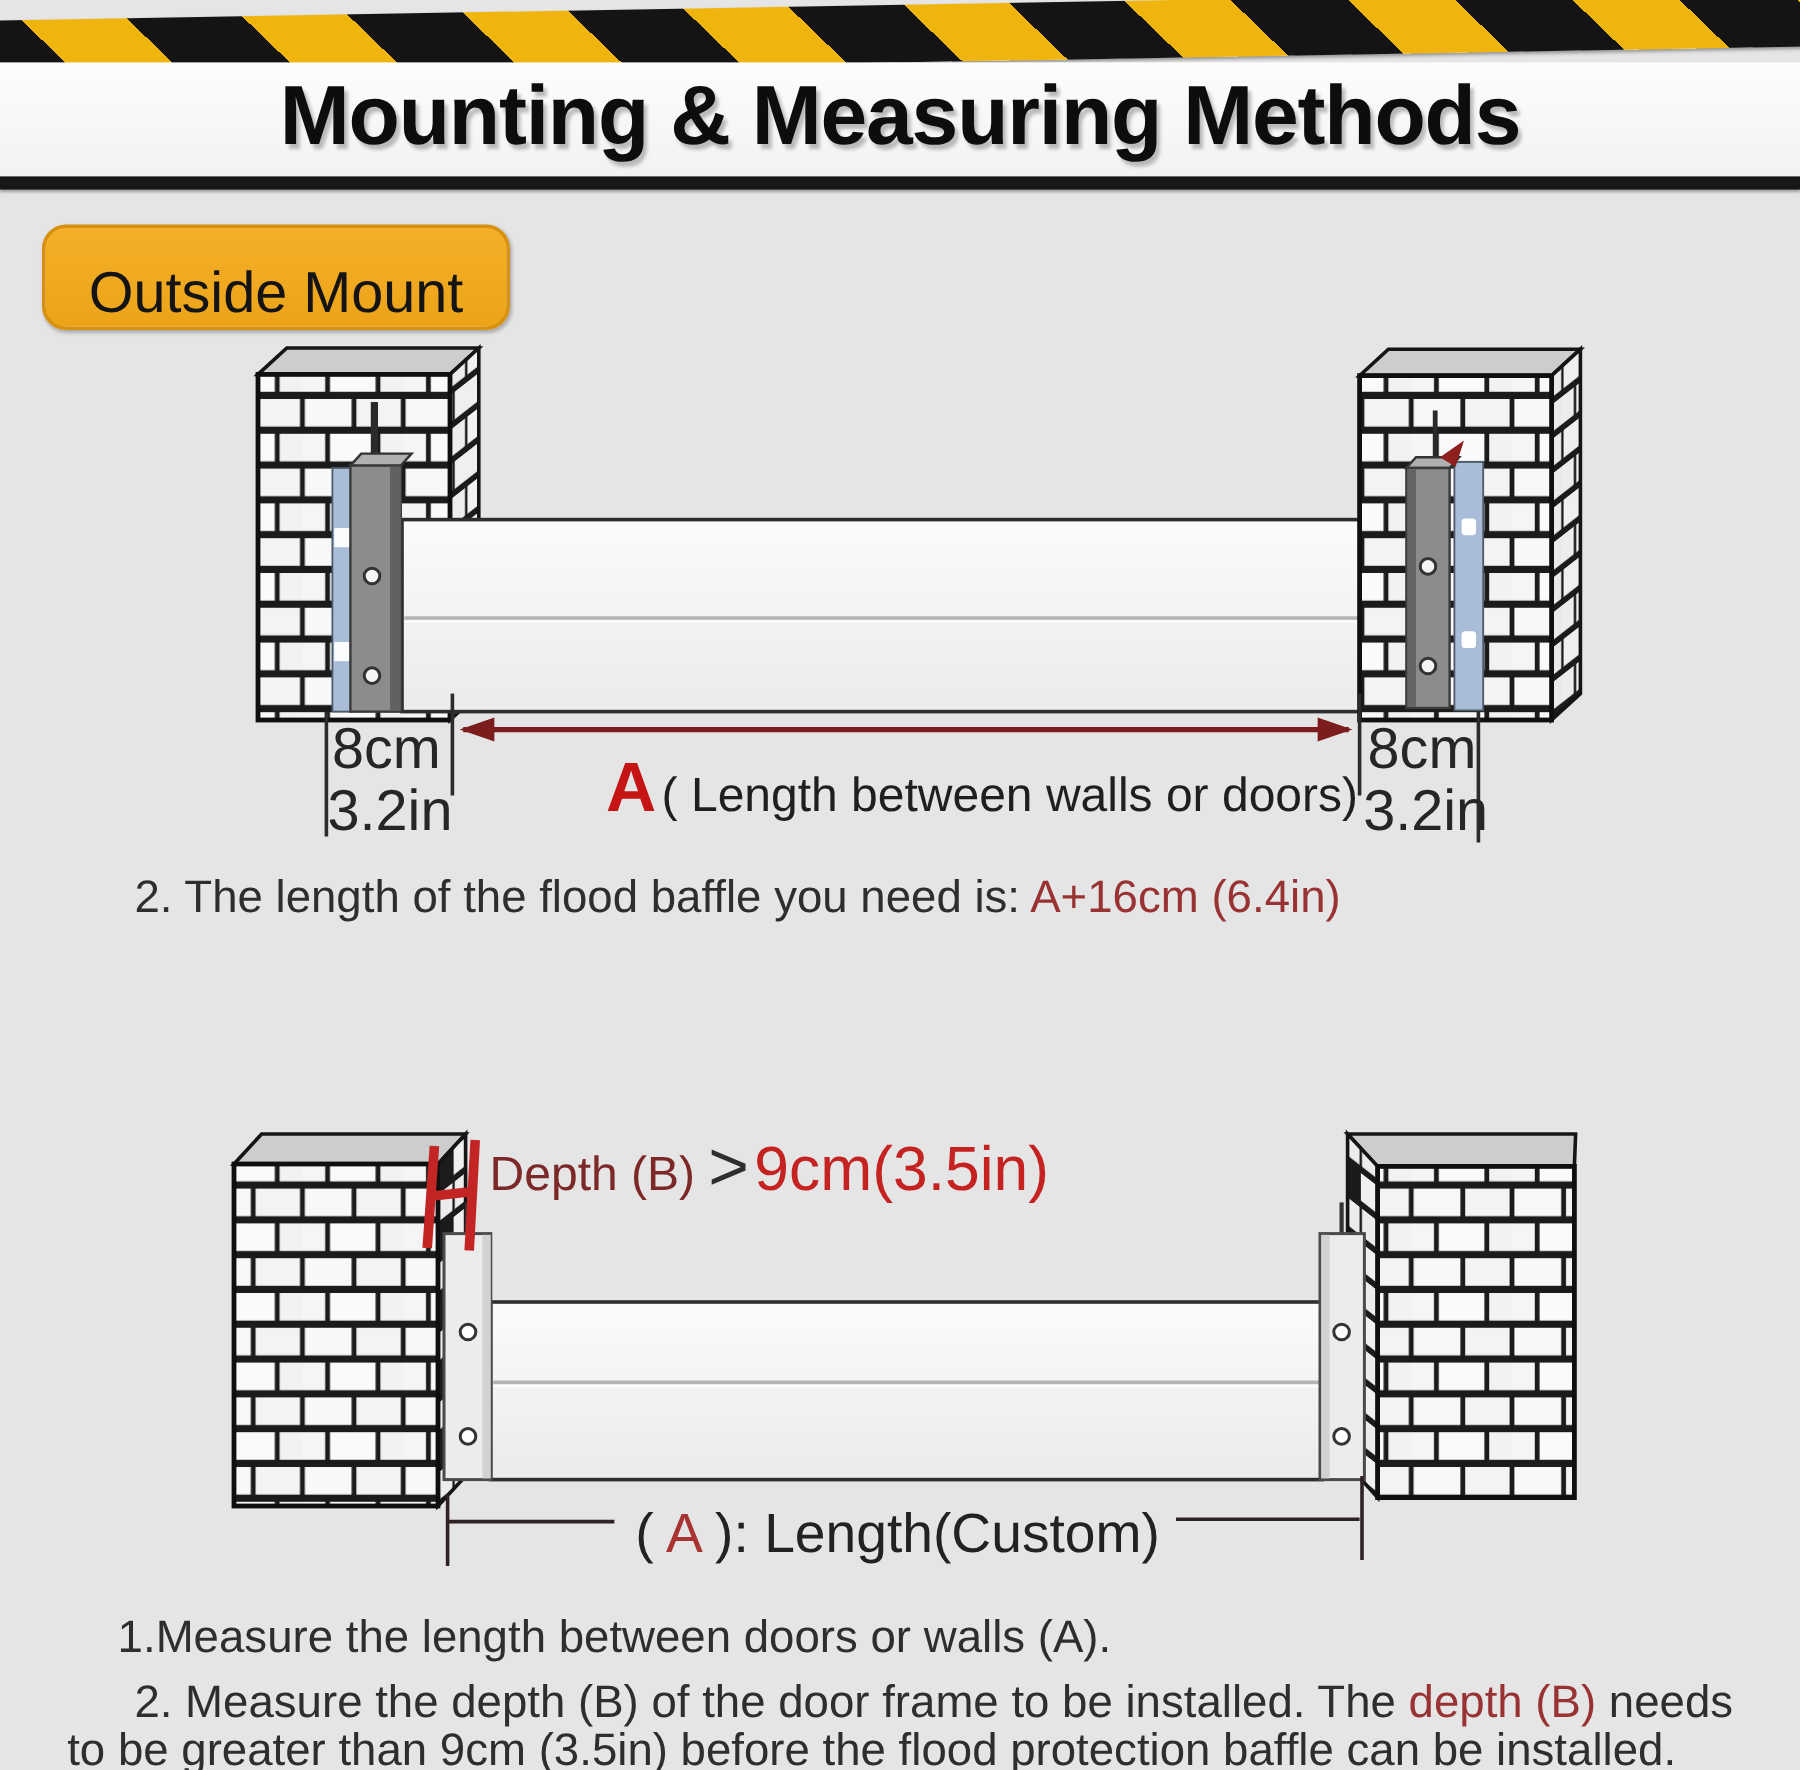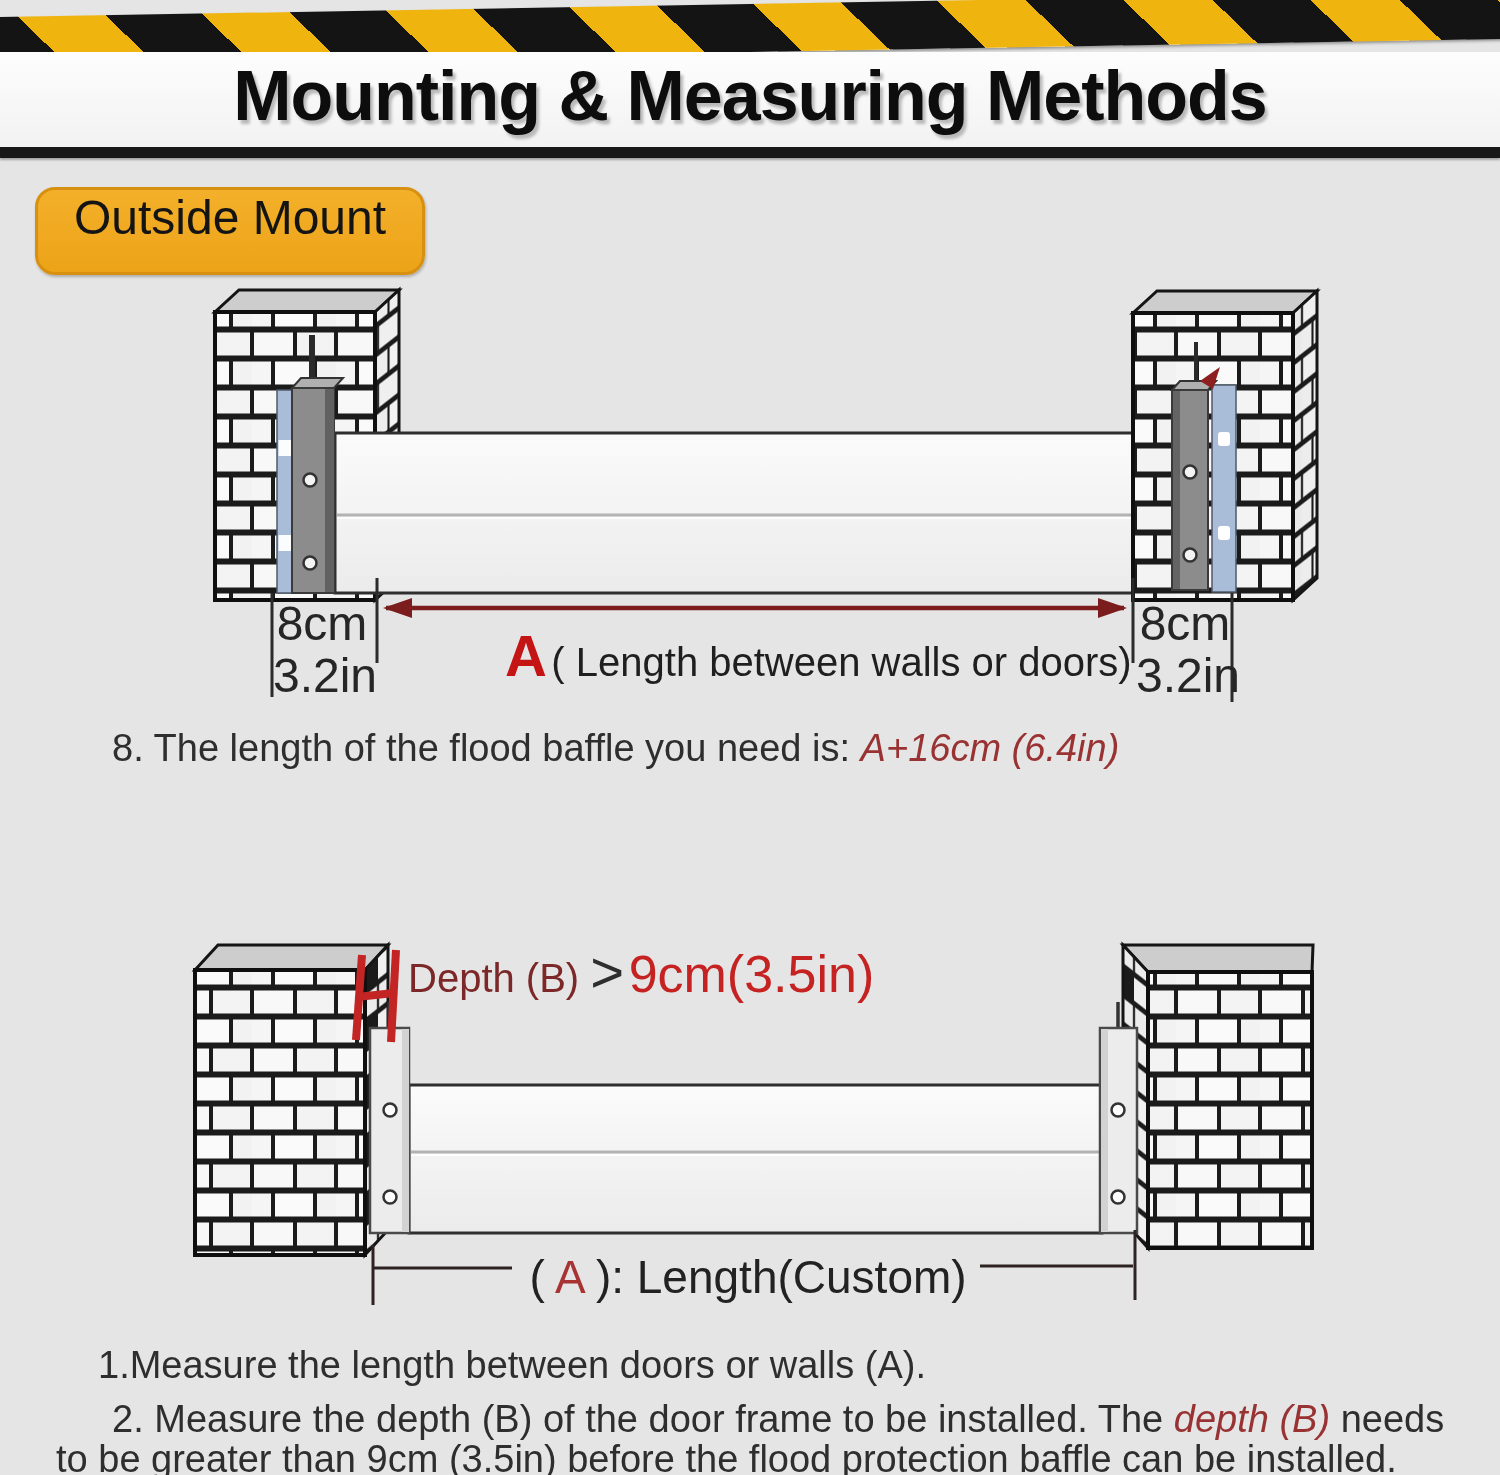--- a/index.html
+++ b/index.html
@@ -11,28 +11,28 @@
     background:repeating-linear-gradient(45deg,#141414 0 68px,#f0b40e 68px 130px);
     box-shadow:0 2px 3px rgba(0,0,0,.35);}
   .title-strip{left:0;top:52px;width:1500px;height:95px;
     background:linear-gradient(180deg,#fdfdfd,#f2f2f2);}
   .page-title{left:0;top:56px;width:1500px;text-align:center;font-size:70px;font-weight:700;
     letter-spacing:-1px;color:#0d0d0d;text-shadow:3px 4px 3px #b9b9b9;}
   .black-bar{left:0;top:147px;width:1500px;height:11px;background:#171717;
     box-shadow:0 2px 2px rgba(0,0,0,.3);}
   
   .section-label{width:384px;height:82px;border-radius:20px;border:3px solid #d89010;
-    background:linear-gradient(180deg,#f4b02a,#eca318);display:flex;align-items:flex-start;
+    background:linear-gradient(180deg,#f4b02a,#eca318);display:flex;align-items:flex-end;
     justify-content:center;font-size:48px;color:#141414;box-shadow:1px 2px 3px rgba(0,0,0,.25);}
   .label-outside{left:35px;top:187px;}
   .label-inside{left:35px;top:838px;}
   
   .steps{color:#2e2e2e;font-size:38px;line-height:50px;white-space:nowrap;}
   .maroon{color:#6a2424;}
-  .redtxt{color:#993333;font-style:italic;}
+  .redtxt{color:#993333;}
   svg text{font-family:"Liberation Sans", sans-serif;}
 </style>
 </head>
 <body>
 
 <div class="page">
 
   <div class="abs caution-band"></div>
   <div class="abs title-strip"></div>
   <div class="abs page-title">Mounting &amp; Measuring Methods</div>
@@ -125,21 +125,21 @@
     <text x="325" y="420" font-size="48" fill="#262626" text-anchor="middle">3.2in</text>
     <text x="1185" y="368" font-size="48" fill="#262626" text-anchor="middle">8cm</text>
     <text x="1188" y="420" font-size="48" fill="#262626" text-anchor="middle">3.2in</text>
     <text x="505" y="404">
       <tspan font-size="58" font-weight="bold" fill="#c41414">A</tspan>
       <tspan font-size="40" fill="#1f1f1f">( Length between walls or doors)</tspan>
     </text>
   </svg>
 
   <div class="abs steps" style="left:112px;top:723px;">
-    <div><span>8. The length of the flood baffle you need is: </span><span class="redtxt">A+16cm (6.4in)</span></div>
+    <div><span>2. The length of the flood baffle you need is: </span><span class="redtxt">A+16cm (6.4in)</span></div>
   </div>
 
   <svg class="abs" style="left:0;top:930px;" width="1500" height="420" viewBox="0 0 1500 420">
     <defs>
       <pattern id="bricksB" width="84" height="58" patternUnits="userSpaceOnUse">
         <rect width="84" height="58" fill="#1b1b1b"></rect>
         <rect x="2" y="2.5" width="39" height="23" fill="#f8f8f8"></rect>
         <rect x="45" y="2.5" width="37" height="23" fill="#f3f3f3"></rect>
         <rect x="-19" y="31.5" width="38" height="23" fill="#f5f5f5"></rect>
         <rect x="23" y="31.5" width="38" height="23" fill="#fafafa"></rect>

